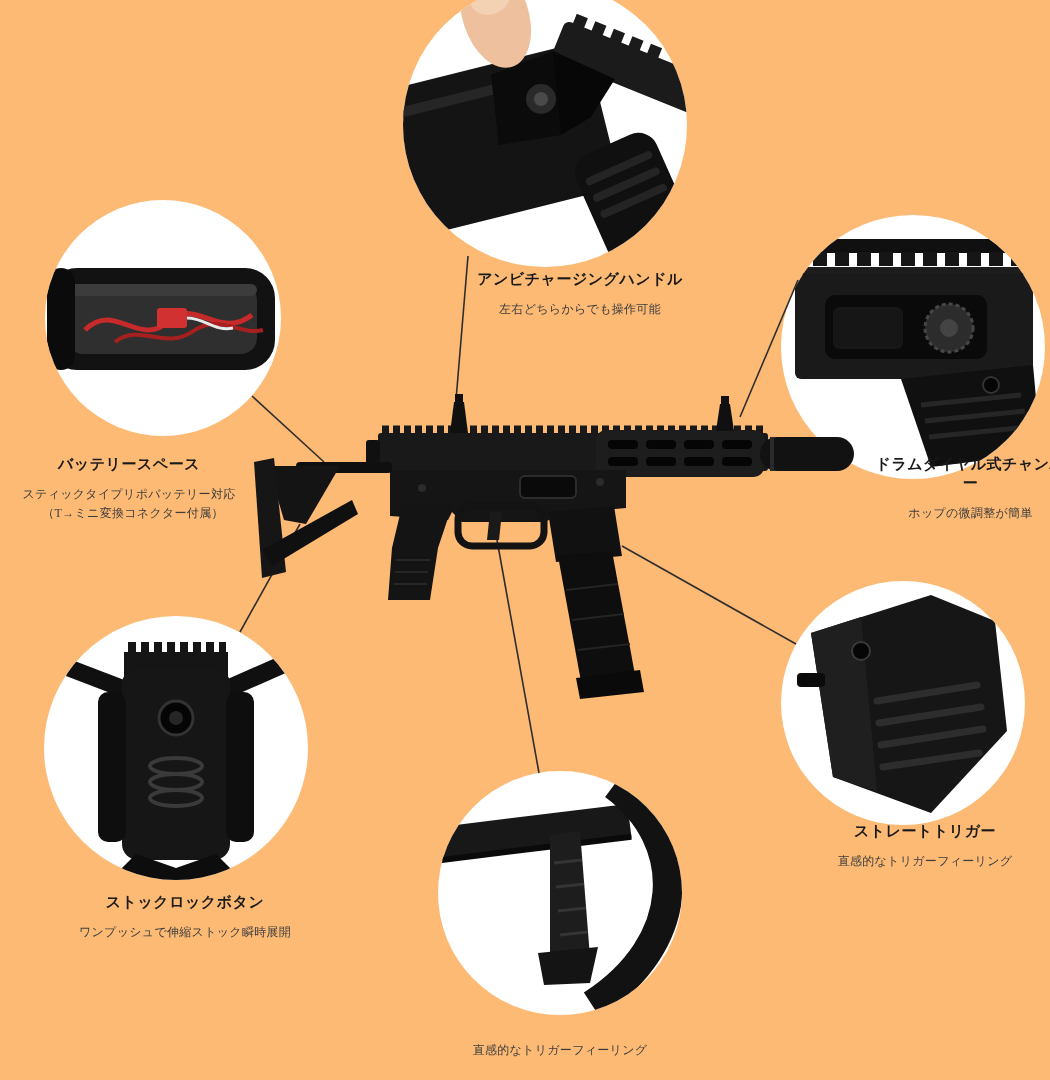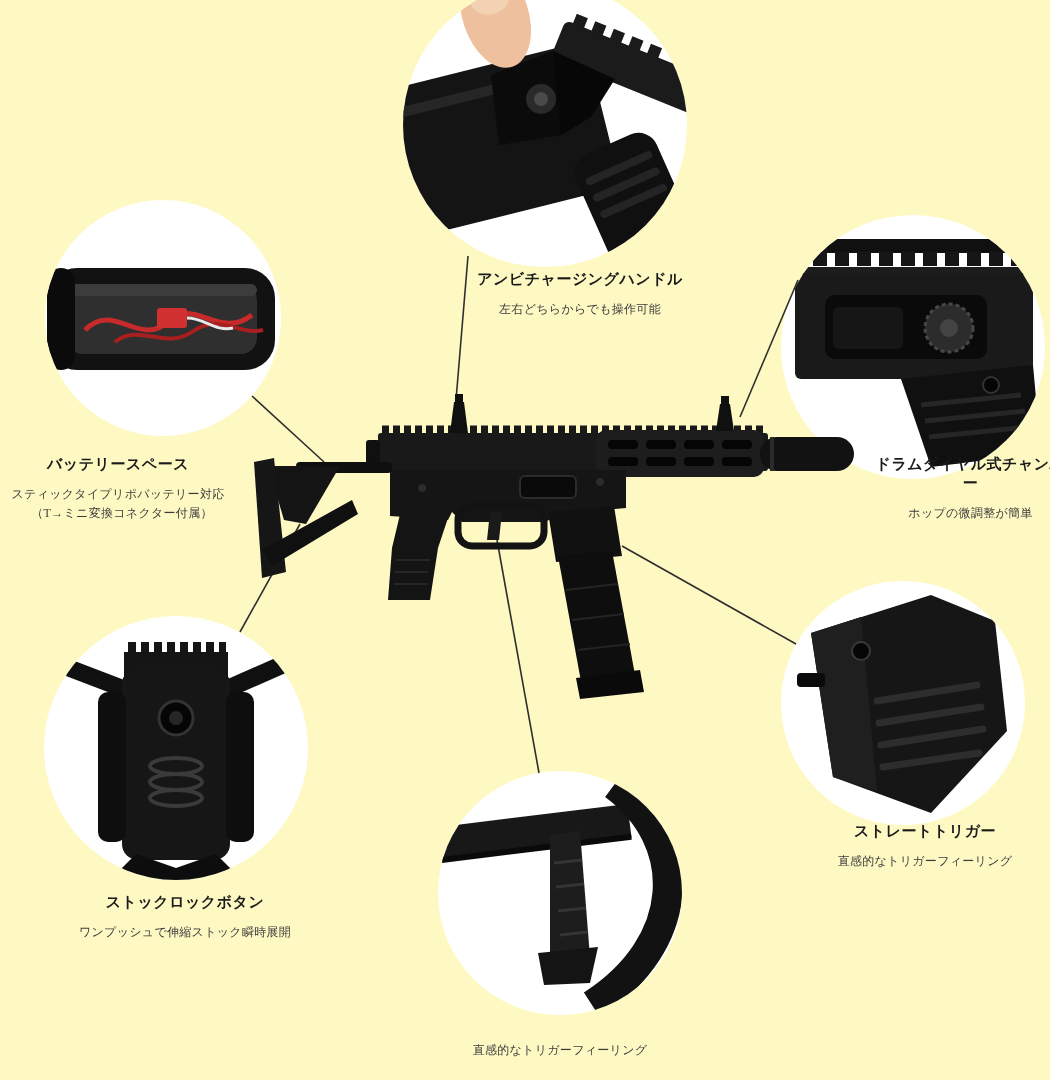--- a/index.html
+++ b/index.html
@@ -1,17 +1,17 @@
 <!DOCTYPE html>
 <html><head>
 <meta charset="utf-8">
 <style>
   html,body{margin:0;padding:0;background:#ffffff;}
   .canvas{
-    position:relative;width:1050px;height:1080px;background:#fef9c3;overflow:hidden;
+    position:relative;width:1050px;height:1080px;background:#fdba74;overflow:hidden;
     font-family:Liberation Serif, serif;color:#1a1a1a;
   }
   .callout-circle{
     position:absolute;border-radius:50%;overflow:hidden;background:#ffffff;
   }
   .callout-circle svg{display:block;width:100%;height:100%;}
   .label{position:absolute;text-align:center;}
   .label-title{font-size:15px;font-weight:bold;color:#1a1a1a;letter-spacing:.5px;}
   .label-sub{font-size:12px;color:#3d3d3d;margin-top:11px;line-height:1.5;letter-spacing:.3px;}
   .overlay-svg{position:absolute;left:0;top:0;width:1050px;height:1080px;pointer-events:none;}
@@ -142,21 +142,21 @@
         </g>
       </g>
     </svg>
   </div>
 
   <div class="label" style="left:420px;top:270px;width:320px;">
     <div class="label-title">アンビチャージングハンドル</div>
     <div class="label-sub">左右どちらからでも操作可能</div>
   </div>
 
-  <div class="label" style="left:4px;top:455px;width:228px;">
+  <div class="label" style="left:15px;top:455px;width:228px;">
     <div class="label-title">バッテリースペース</div>
     <div class="label-sub">スティックタイプリポバッテリー対応</div>
     <div class="label-sub" style="margin-top:1px;padding-left:8px;">（T→ミニ変換コネクター付属）</div>
   </div>
 
   <div class="label" style="left:868px;top:455px;width:205px;">
     <div class="label-title">ドラムダイヤル式チャンバー</div>
     <div class="label-sub">ホップの微調整が簡単</div>
   </div>
 

